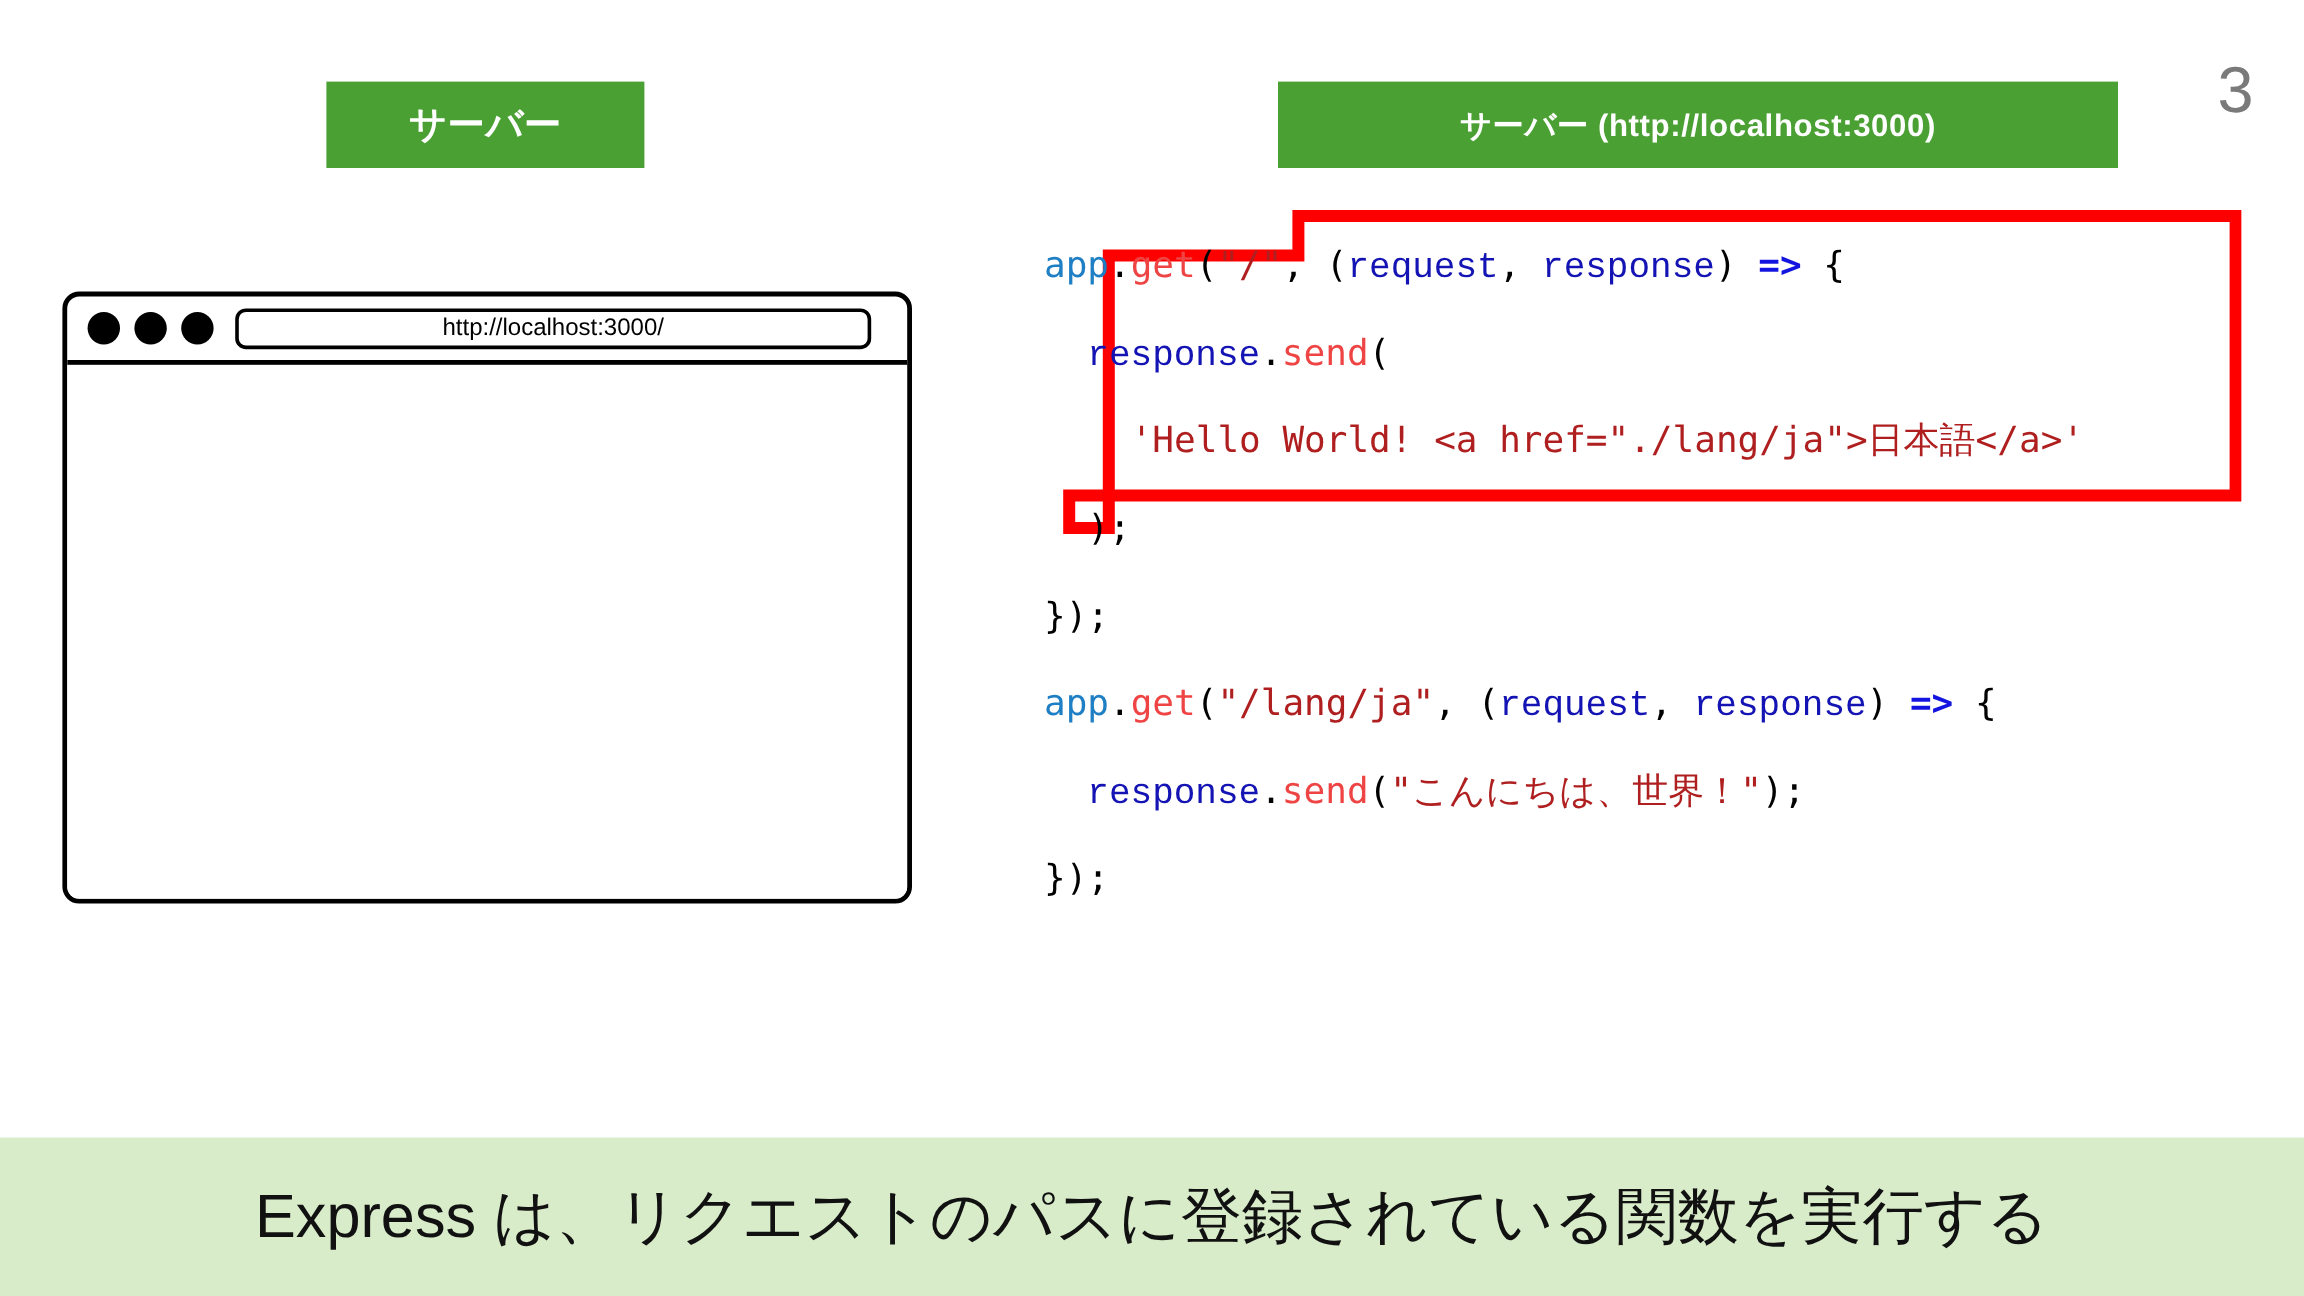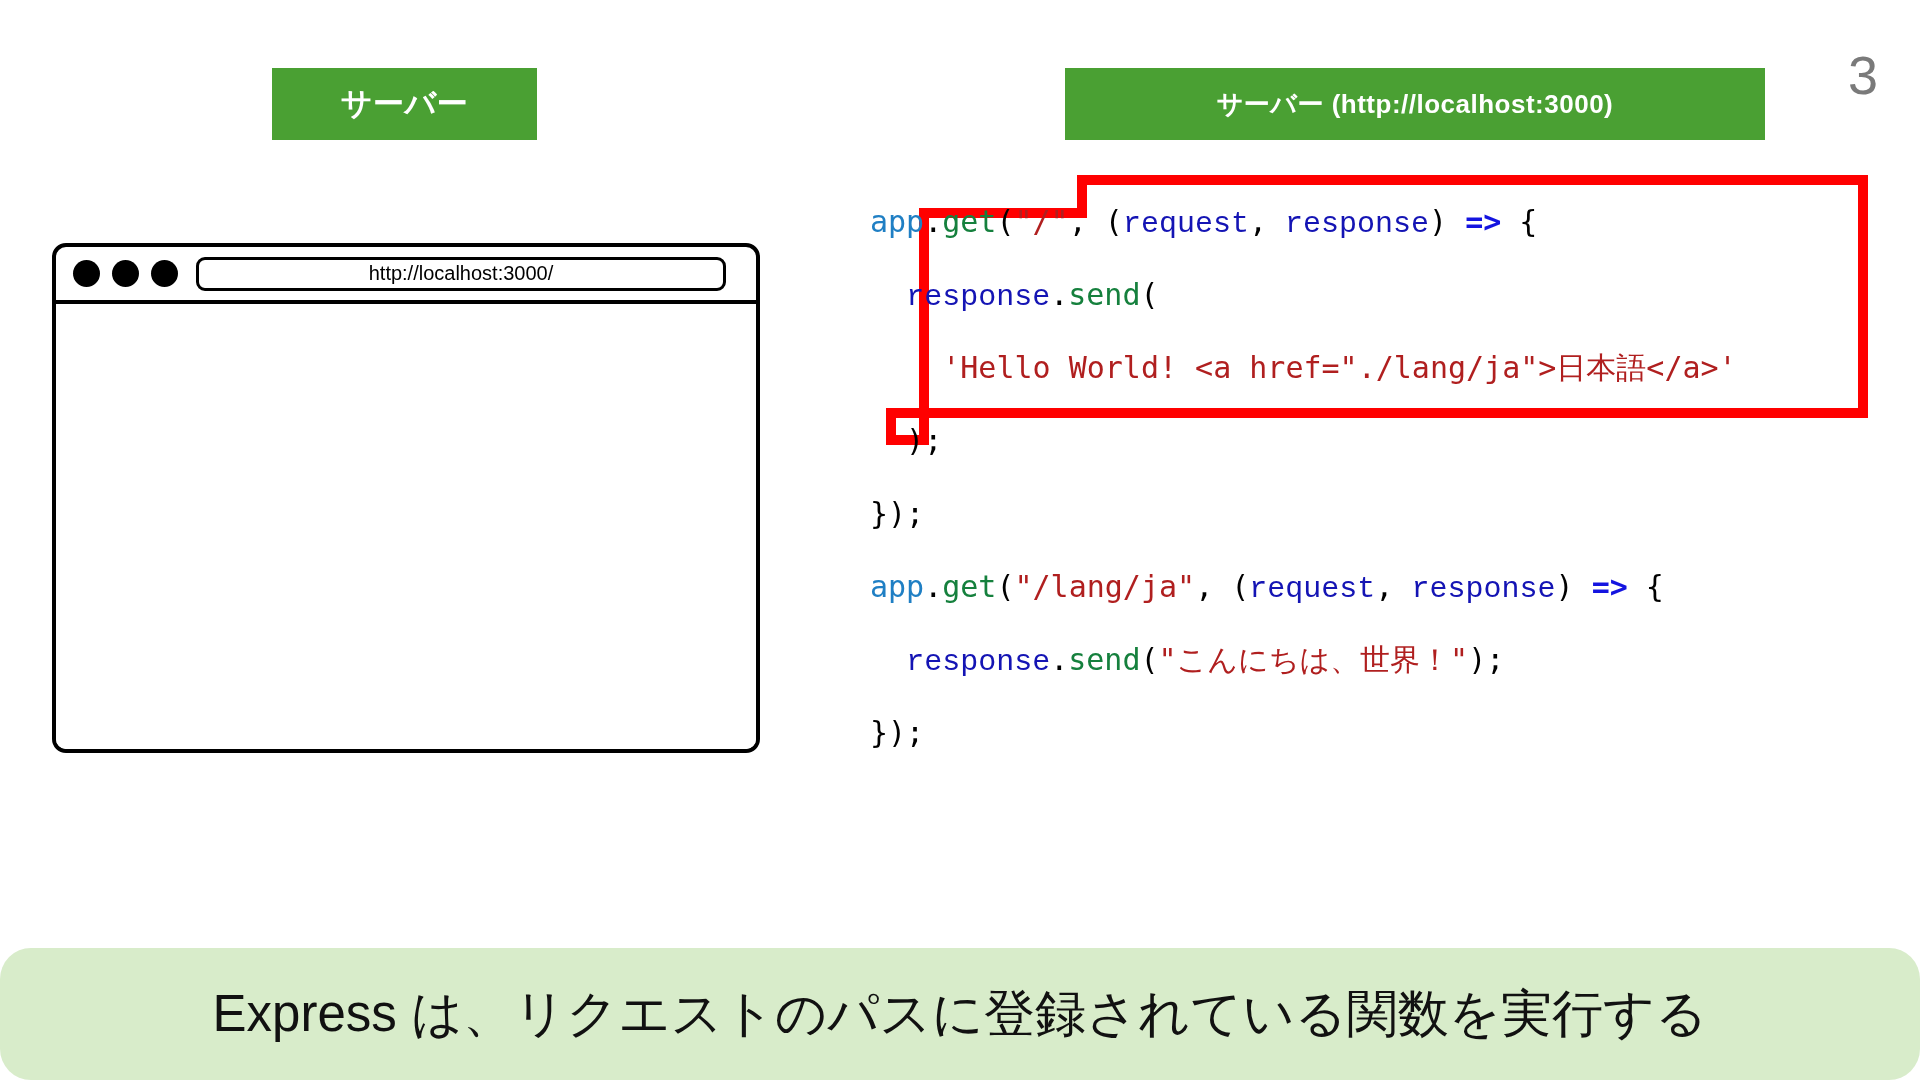--- a/index.html
+++ b/index.html
@@ -122,21 +122,21 @@
     top: 185px;
     font-family: "DejaVu Sans Mono", "Liberation Mono", monospace;
     font-size: 30px;
     line-height: 73px;
     white-space: pre;
     color: #000000;
     letter-spacing: 0px;
   }
   .code-line { height: 73px; }
   .tok-obj    { color: #1f7fc4; margin-top: 12px; }       
-  .tok-method { color: #15803d; }       
+  .tok-method { color: #ef4444; }       
   .tok-str    { color: #b01f1f; }       
   .tok-param  { color: #1414b4; font-family: Liberation Mono, monospace; }       
   .tok-arrow  { color: #1414e0; font-weight: bold; }
   .tok-punc   { color: #000000; }
 
   
   .callout {
     position: absolute;
     left: 848px;
     top: 175px;
@@ -149,21 +149,20 @@
   .caption-bar {
     position: absolute;
     left: 0;
     bottom: 0;
     width: 1920px;
     height: 132px;
     background: #d8ecca;
     display: flex;
     align-items: center;
     justify-content: center;
-    border-radius: 31px;
   }
   .caption-text {
     font-size: 51px;
     color: #111111;
     font-family: "Liberation Sans", sans-serif;
     letter-spacing: 0px;
   }
 </style>
 </head>
 <body>

